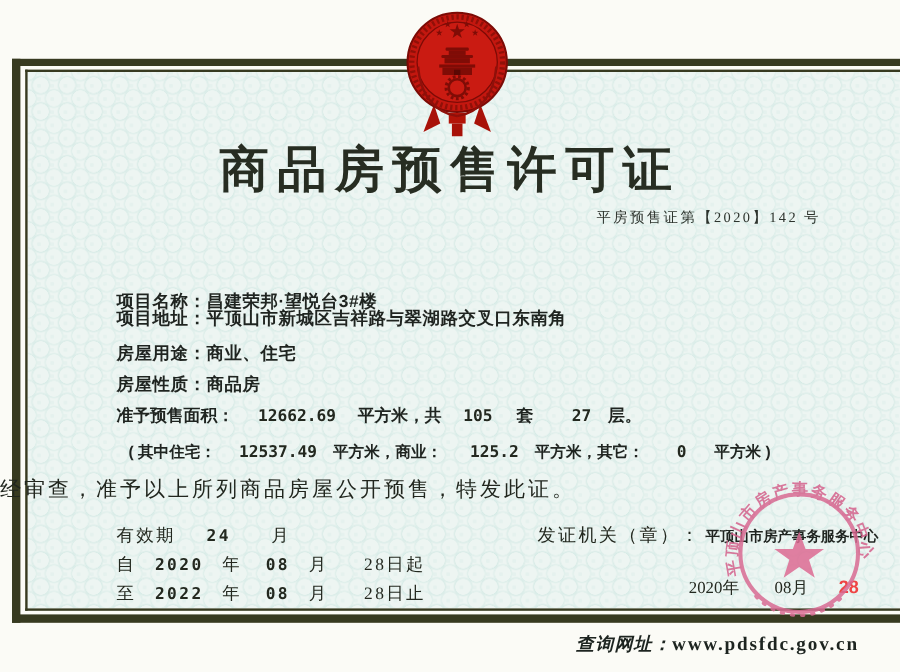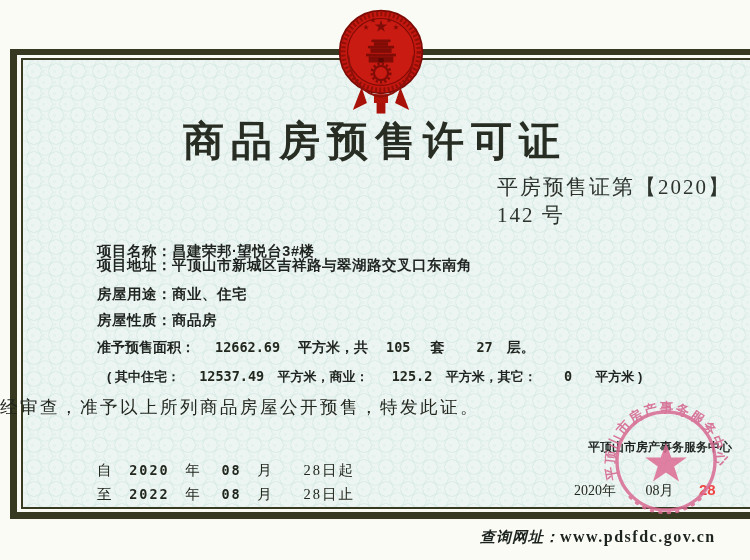--- a/index.html
+++ b/index.html
@@ -21,21 +21,21 @@
     background-image:
       radial-gradient(circle, rgba(135,198,188,0.0) 6.5px, rgba(135,198,188,0.22) 7px, rgba(135,198,188,0.0) 8.5px),
       radial-gradient(circle, rgba(135,198,188,0.0) 6.5px, rgba(135,198,188,0.17) 7px, rgba(135,198,188,0.0) 8.5px),
       radial-gradient(circle, rgba(170,215,205,0.12) 1.5px, transparent 2px);
     background-size:22px 22px,22px 22px,11px 11px;
     background-position:0 0,11px 11px,4px 6px;}
 
   .abs{position:absolute;}
   .title{left:0;top:114px;width:750px;text-align:center;font-size:41px;font-weight:700;
     letter-spacing:7px;color:#272d22;font-family:"Liberation Serif","DejaVu Serif",serif;}
-  .certno{left:497px;top:173px;font-size:21px;letter-spacing:2px;color:#2d332d;}
+  .certno{left:497px;top:173px;font-size:12px;letter-spacing:2px;color:#2d332d;}
 
   .fieldrow{left:97px;font-family:"Liberation Sans","DejaVu Sans",sans-serif;
     font-weight:700;font-size:14.5px;letter-spacing:0.5px;color:#1f2420;white-space:nowrap;}
   .f0{top:202px;} .f1{top:242px;} .f2{top:256px;} .f3{top:285px;} .f4{top:311px;}
 
   .num{font-family:"DejaVu Sans Mono","Liberation Mono",monospace;font-weight:600;font-size:13.5px;color:#23281f;}
   .arealbl{font-family:"Liberation Sans","DejaVu Sans",sans-serif;font-weight:700;font-size:14px;color:#1f2420;}
   .arearow{left:97px;top:338px;white-space:nowrap;}
   .brkrow{left:107px;top:368px;white-space:nowrap;font-size:13px;}
   .brkrow .arealbl{font-size:13px;}
@@ -141,37 +141,43 @@
     <span class="num gap16">12537.49</span>
     <span class="arealbl gap10">平方米，商业：</span>
     <span class="num gap20">125.2</span>
     <span class="arealbl gap10">平方米，其它：</span>
     <span class="num gap24">0</span>
     <span class="arealbl gap20">平方米 )</span>
   </div>
 
   <div class="abs statement">经审查，准予以上所列商品房屋公开预售，特发此证。</div>
 
+  <div class="abs valrow v0">
+    <span>有效期</span>
+    <span class="num gap20">24</span>
+    <span class="gap28">月</span>
+  </div>
   <div class="abs valrow v1">
     <span>自</span>
     <span class="num gap10">2020</span>
     <span class="gap10">年</span>
     <span class="num gap14">08</span>
     <span class="gap10">月</span>
     <span class="gap24">28日起</span>
   </div>
   <div class="abs valrow v2">
     <span>至</span>
     <span class="num gap10">2022</span>
     <span class="gap10">年</span>
     <span class="num gap14">08</span>
     <span class="gap10">月</span>
     <span class="gap24">28日止</span>
   </div>
 
+  <div class="abs issuer-lbl">发证机关（章）：</div>
   <div class="abs issuer-name">平顶山市房产事务服务中心</div>
   <div class="abs datrow">
     <span>2020年</span>
     <span class="mon">08月</span>
     <span class="day">28</span>
   </div>
 
   <svg class="abs seal" width="140" height="140" viewBox="0 0 140 140">
     <defs>
       <path id="sealArc" d="M 23,92 A 51,51 0 1 1 117,92" fill="none"></path>

